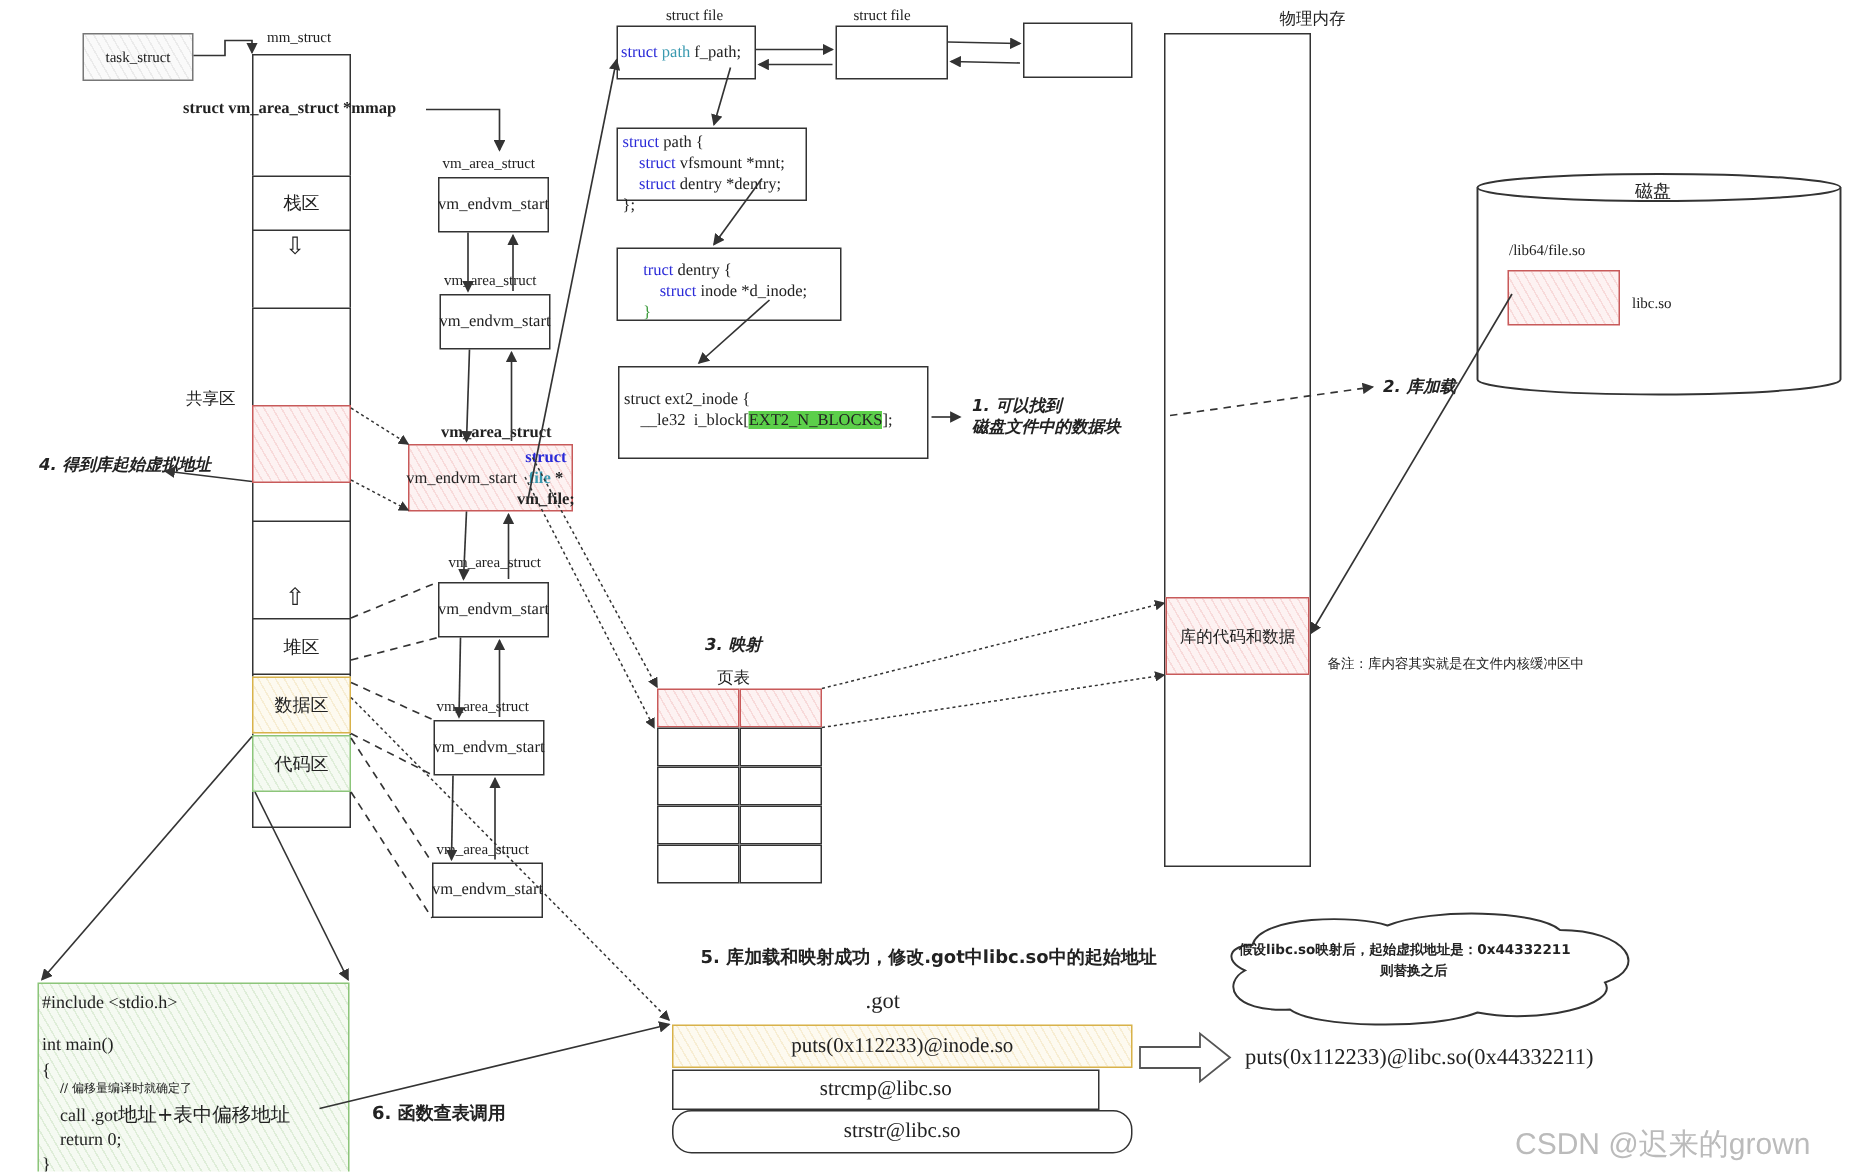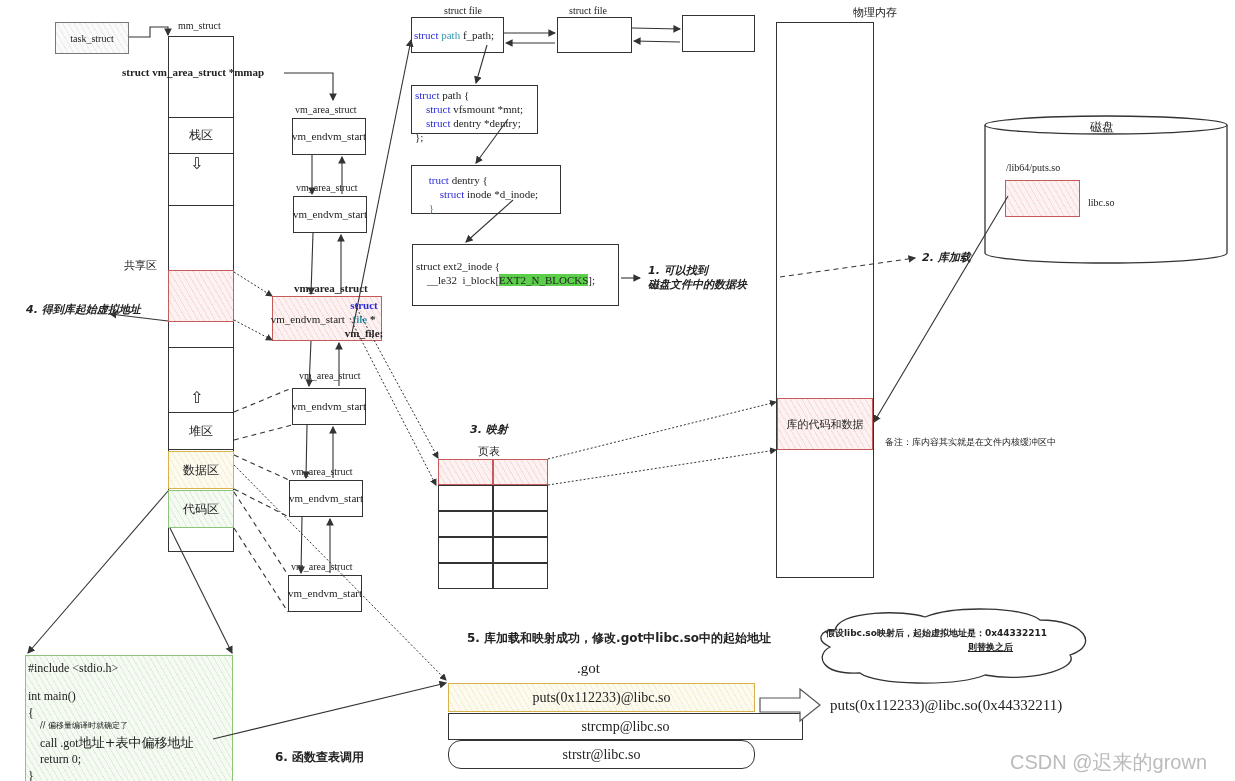--- a/index.html
+++ b/index.html
@@ -113,21 +113,21 @@
 <div class="box hatch-red center cn" style="left:777px;top:398px;width:96px;height:52px;font-size:11px;">
     <span>库的代码和数据</span>
   </div>
 <span class="lbl cn" style="left:885px;top:436px;font-size:9px;">备注：库内容其实就是在文件内核缓冲区中</span>
 
 <svg class="abs" style="left:980px;top:110px;" width="252" height="160">
   <path d="M5 15 L5 143 A121 10 0 0 0 247 143 L247 15" fill="#fff" stroke="#333" stroke-width="1.3"></path>
   <ellipse cx="126" cy="15" rx="121" ry="9" fill="#fff" stroke="#333" stroke-width="1.3"></ellipse>
 </svg>
 <span class="lbl cn" style="left:1090px;top:119px;font-size:12px;">磁盘</span>
-<span class="lbl" style="left:1006px;top:162px;font-size:10px;">/lib64/puts.so</span>
+<span class="lbl" style="left:1006px;top:162px;font-size:10px;">/lib64/file.so</span>
 <div class="box hatch-red" style="left:1005px;top:180px;width:75px;height:37px;"></div>
 <span class="lbl" style="left:1088px;top:197px;font-size:10px;">libc.so</span>
 
 <span class="lbl cn" style="left:478px;top:444px;font-size:11px;">页表</span>
 <div class="box hatch-red" style="left:438px;top:459px;width:55px;height:26px;"></div>
 <div class="box hatch-red" style="left:493px;top:459px;width:55px;height:26px;"></div>
 <div class="box" style="left:438px;top:485px;width:55px;height:26px;"></div>
 <div class="box" style="left:493px;top:485px;width:55px;height:26px;"></div>
 <div class="box" style="left:438px;top:511px;width:55px;height:26px;"></div>
 <div class="box" style="left:493px;top:511px;width:55px;height:26px;"></div>
@@ -135,53 +135,53 @@
 <div class="box" style="left:493px;top:537px;width:55px;height:26px;"></div>
 <div class="box" style="left:438px;top:563px;width:55px;height:26px;"></div>
 <div class="box" style="left:493px;top:563px;width:55px;height:26px;"></div>
 
 <span class="step" style="left:648px;top:263px;">1. 可以找到</span>
 <span class="step" style="left:648px;top:277px;">磁盘文件中的数据块</span>
 <span class="step" style="left:922px;top:250px;">2. 库加载</span>
 <span class="step" style="left:470px;top:422px;text-align:right;">3. 映射</span>
 <span class="step" style="left:26px;top:302px;">4. 得到库起始虚拟地址</span>
 <span class="step" style="left:467px;top:630px;font-style:normal;font-size:12px;">5. 库加载和映射成功，修改.got中libc.so中的起始地址</span>
-<span class="step" style="left:275px;top:734px;font-style:normal;font-size:12px;margin-top:15px;">6. 函数查表调用</span>
+<span class="step" style="left:248px;top:734px;font-style:normal;font-size:12px;">6. 函数查表调用</span>
 
 <div class="box hatch-green" style="left:25px;top:655px;width:208px;height:130px;font-size:12px;">
   <div class="abs" style="left:2px;top:5px;">#include &lt;stdio.h&gt;</div>
   <div class="abs" style="left:2px;top:33px;">int main()</div>
   <div class="abs" style="left:2px;top:50px;">{</div>
   <div class="abs cn" style="left:14px;top:64px;font-size:8px;">// 偏移量编译时就确定了</div>
   <div class="abs" style="left:14px;top:78px;"><span>call .got</span><span class="cn" style="font-size:13px;margin-top:48px;">地址+表中偏移地址</span></div>
   <div class="abs" style="left:14px;top:96px;">return 0;</div>
   <div class="abs" style="left:2px;top:113px;">}</div>
 </div>
 
 <span class="lbl" style="left:577px;top:660px;font-size:15px;">.got</span>
 <div class="box hatch-yellow center" style="left:448px;top:683px;width:307px;height:29px;font-size:14px;">
-    <span>puts(0x112233)@libc.so</span>
-  </div>
-<div class="box center" style="left:448px;top:713px;width:355px;height:27px;font-size:14px;">
+    <span>puts(0x112233)@inode.so</span>
+  </div>
+<div class="box center" style="left:448px;top:713px;width:285px;height:27px;font-size:14px;">
     <span>strcmp@libc.so</span>
   </div>
 <div class="box center" style="left:448px;top:740px;width:307px;height:29px;font-size:14px;border-radius:13px;">
     <span>strstr@libc.so</span>
   </div>
 
 <svg class="abs" style="left:758px;top:686px;" width="70" height="40">
   <path d="M2 12 L42 12 L42 3 L62 19 L42 35 L42 26 L2 26 Z" fill="#fff" stroke="#555" stroke-width="1.2"></path>
 </svg>
 <span class="lbl" style="left:830px;top:697px;font-size:15px;">puts(0x112233)@libc.so(0x44332211)</span>
 
 <svg class="abs" style="left:815px;top:605px;" width="280" height="80">
   <path d="M20 25 C 25 5, 90 5, 110 12 C 140 0, 210 2, 225 15 C 270 15, 285 40, 255 50 C 265 65, 210 78, 170 70 C 140 82, 60 80, 45 68 C 5 70, 0 50, 15 42 C 0 35, 5 25, 20 25 Z" fill="#fff" stroke="#333" stroke-width="1.3"></path>
 </svg>
 <span class="lbl cn" style="left:826px;top:627px;font-size:9px;font-weight:bold;">假设libc.so映射后，起始虚拟地址是：0x44332211</span>
-<span class="lbl cn" style="left:968px;top:641px;font-size:9px;font-weight:bold;text-decoration:underline;">则替换之后</span>
+<span class="lbl cn" style="left:920px;top:641px;font-size:9px;font-weight:bold;">则替换之后</span>
 
 <span class="lbl sans cn" style="left:1010px;top:749px;font-size:20px;color:#bbb;">CSDN @迟来的grown</span>
 
 <svg class="overlay">
   <defs>
     <marker id="ah" markerWidth="7" markerHeight="7" refX="6" refY="3.5" orient="auto">
         <path d="M0 0 L7 3.5 L0 7 Z" fill="#333"></path>
       </marker>
   </defs>
   <g stroke="#333" stroke-width="1.1" fill="none">

